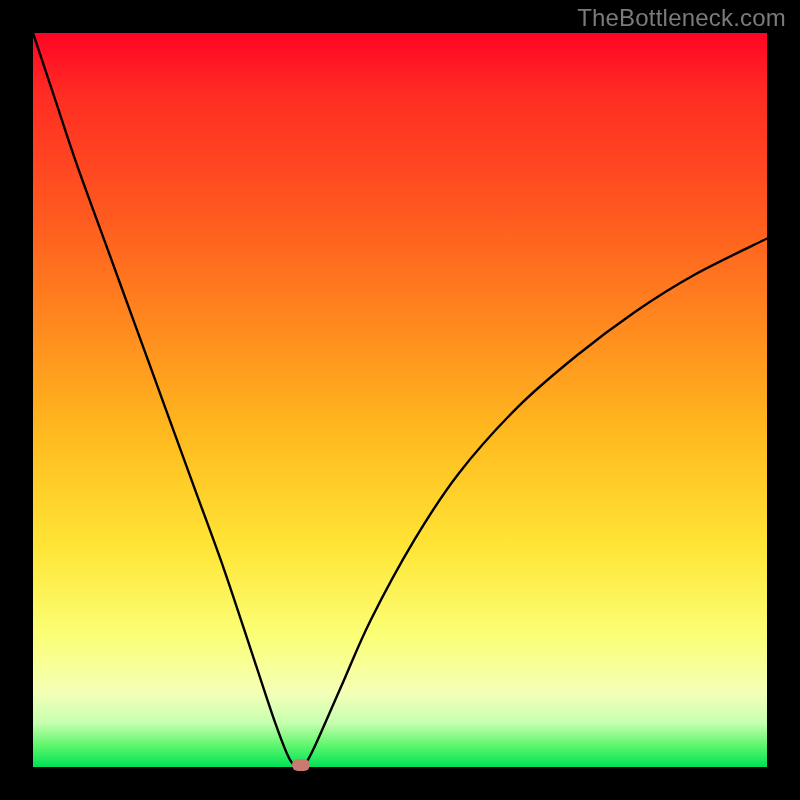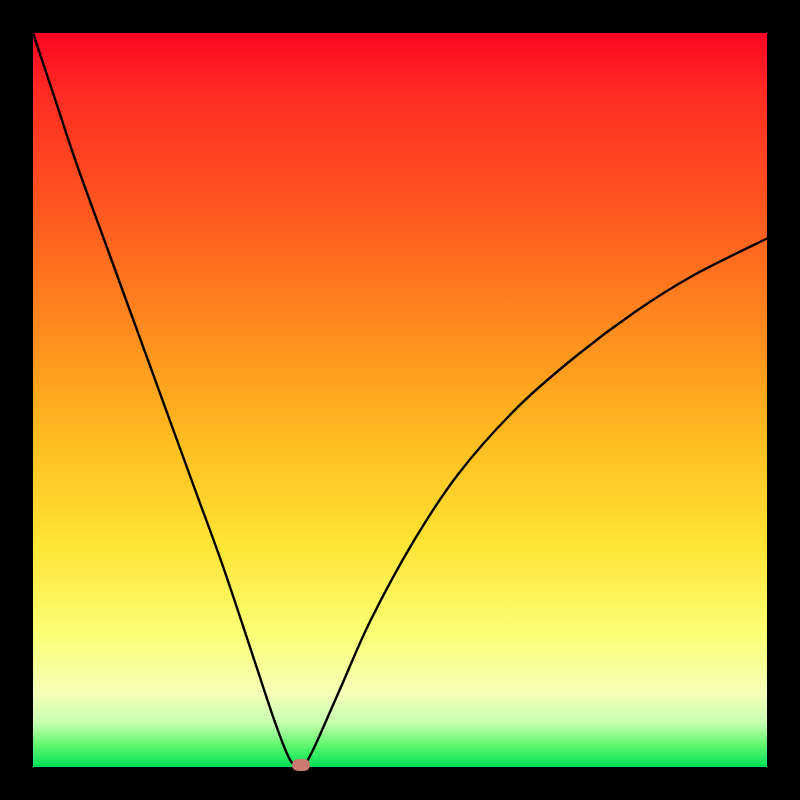--- a/index.html
+++ b/index.html
@@ -63,20 +63,21 @@
     height: 12px;
     background: #cb7a72;
     border-radius: 6px;
     transform: translate(-50%, -50%);
   }
 </style>
 </head>
 <body>
 
 <div class="frame">
+  <div class="watermark">TheBottleneck.com</div>
 
   <div class="plot-area">
     <svg class="curve" viewBox="0 0 734 734" preserveAspectRatio="none">
       <path id="curve-path" d="M 0.00 0.00 C 3.67 11.01, 14.68 44.04, 22.02 66.06 C 29.36 88.08, 35.48 107.65, 44.04 132.12 C 52.60 156.59, 63.61 185.95, 73.40 212.86 C 83.19 239.77, 92.97 266.69, 102.76 293.60 C 112.55 320.51, 122.33 347.43, 132.12 374.34 C 141.91 401.25, 151.69 428.17, 161.48 455.08 C 171.27 481.99, 181.05 507.68, 190.84 535.82 C 200.63 563.96, 211.64 598.21, 220.20 623.90 C 228.76 649.59, 236.10 672.83, 242.22 689.96 C 248.34 707.09, 252.62 719.32, 256.90 726.66 C 261.18 734.00, 264.24 735.22, 267.91 734.00 C 271.58 732.78, 272.19 732.78, 278.92 719.32 C 285.65 705.86, 298.49 675.28, 308.28 653.26 C 318.07 631.24, 325.41 611.67, 337.64 587.20 C 349.87 562.73, 367.00 530.93, 381.68 506.46 C 396.36 481.99, 408.59 462.42, 425.72 440.40 C 442.85 418.38, 464.87 393.91, 484.44 374.34 C 504.01 354.77, 523.59 338.86, 543.16 322.96 C 562.73 307.06, 582.31 292.38, 601.88 278.92 C 621.45 265.46, 638.58 254.45, 660.60 242.22 C 682.62 229.99, 721.77 211.64, 734.00 205.52" fill="none" stroke="#000" stroke-width="2.4" stroke-linejoin="round" stroke-linecap="round"></path>
     </svg>
     <div class="marker" id="min-marker" style="left: 267.91px; top: 732px;"></div>
   </div>
 </div>
 
 </body></html>

